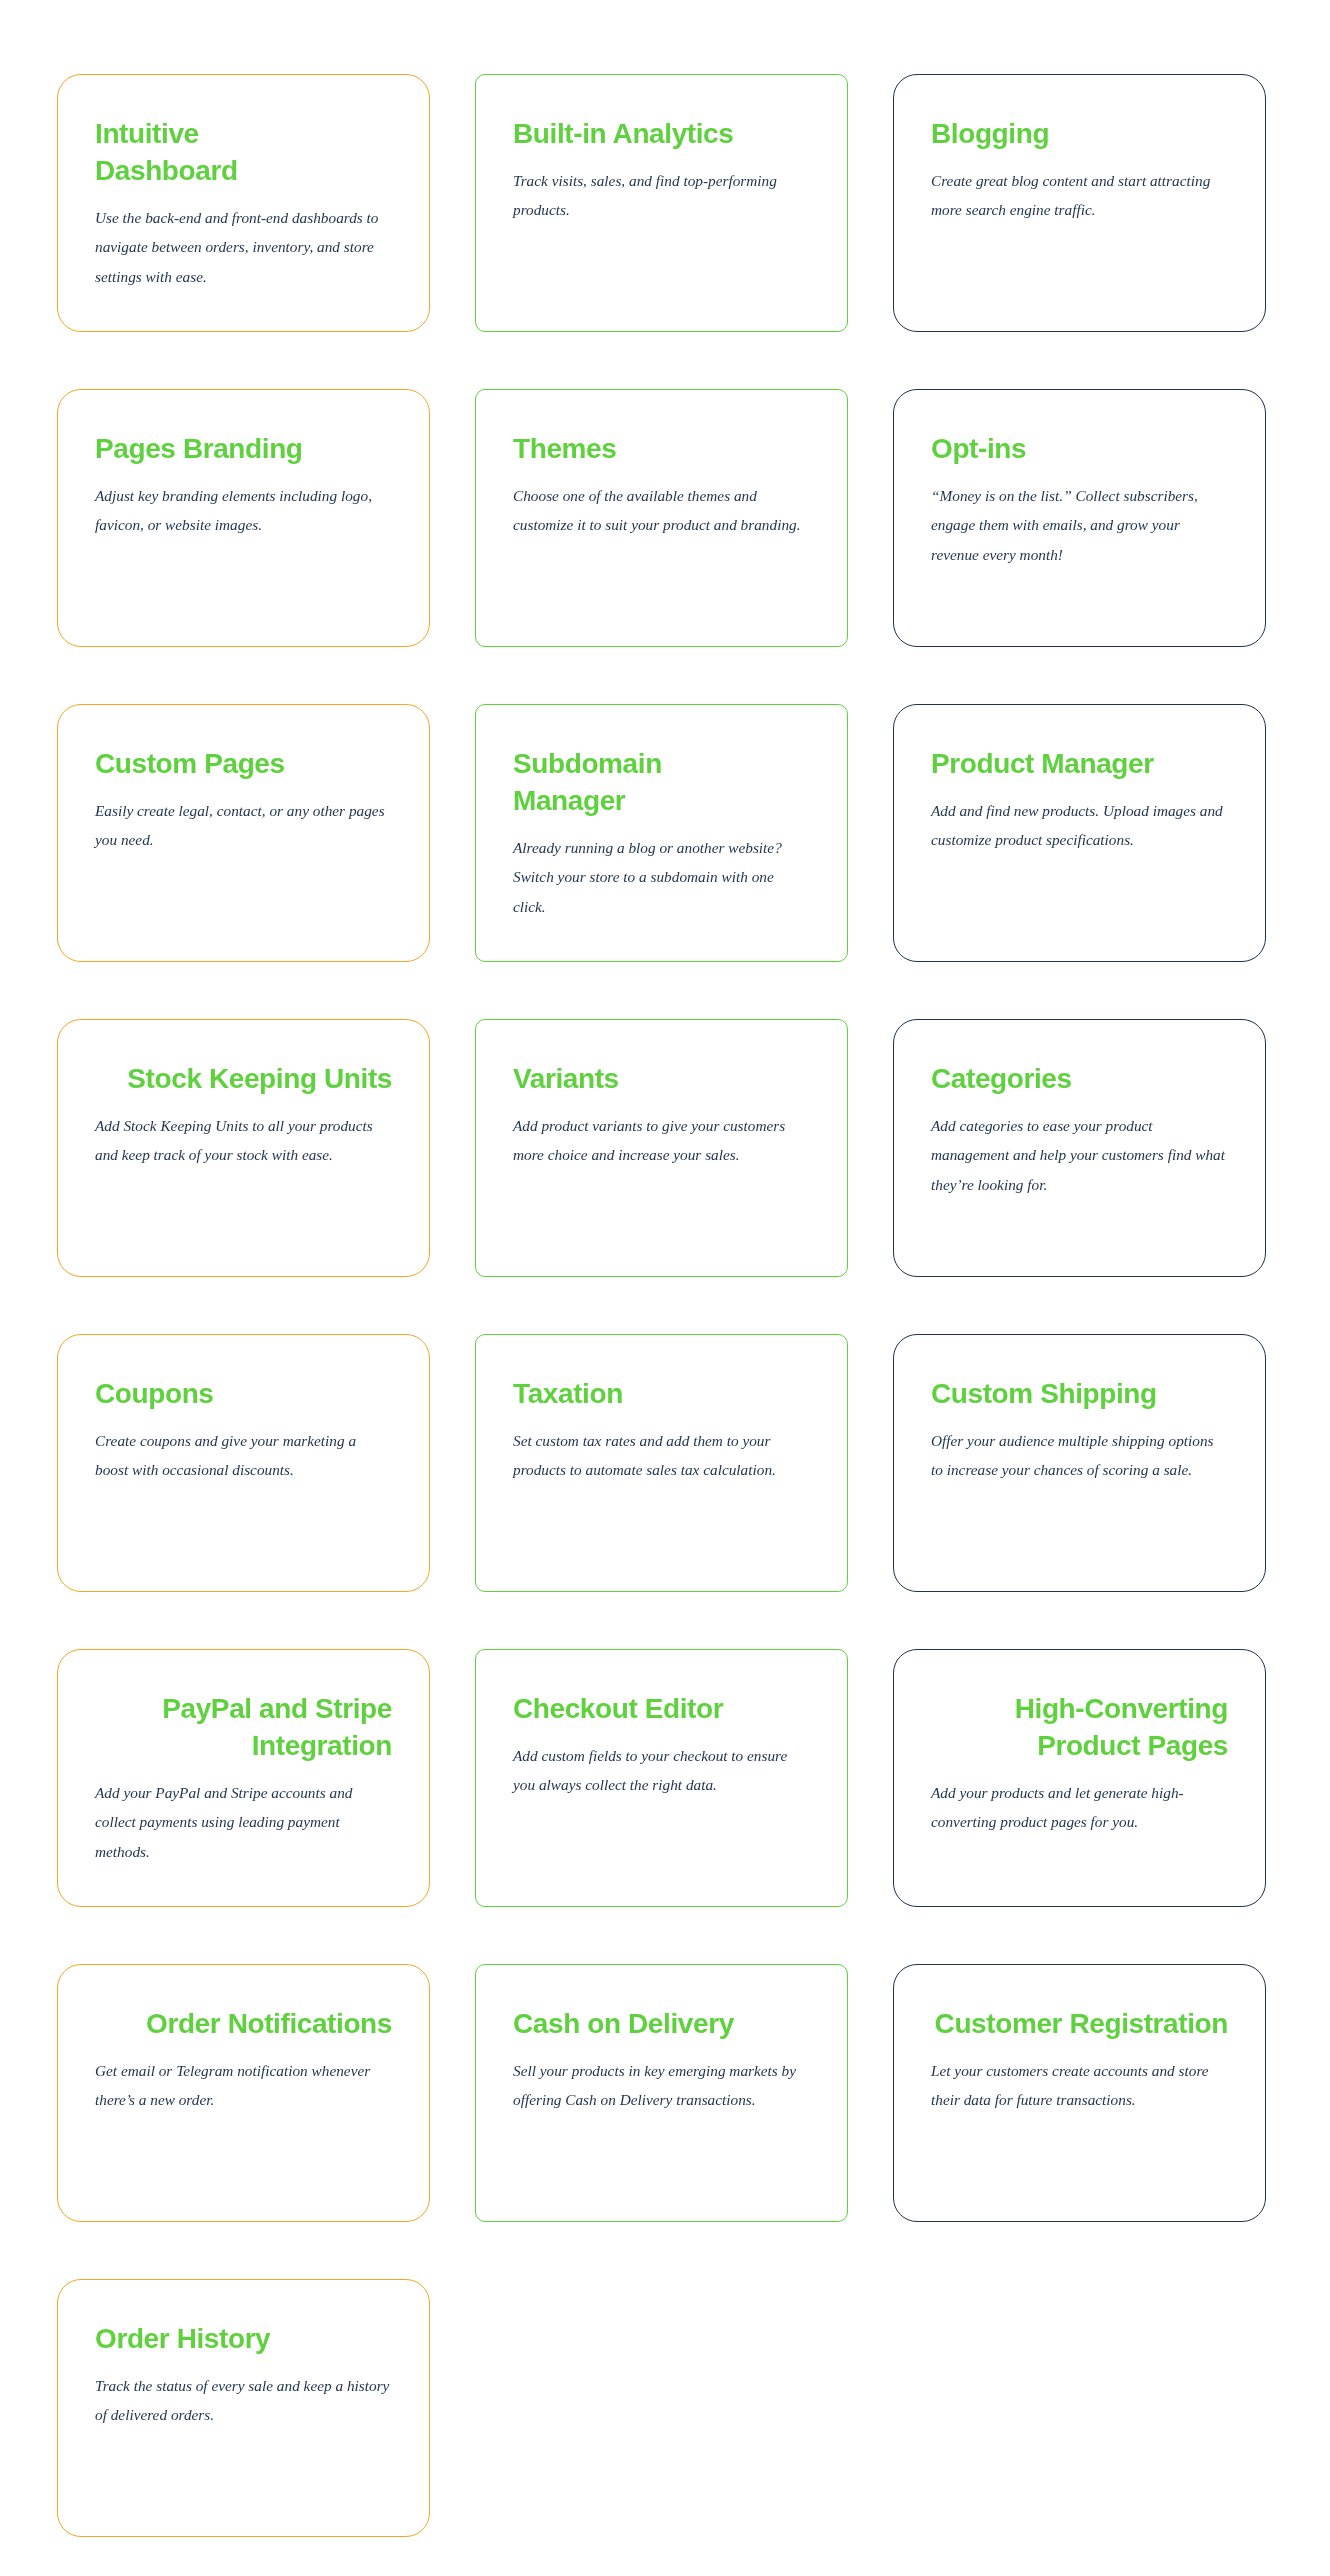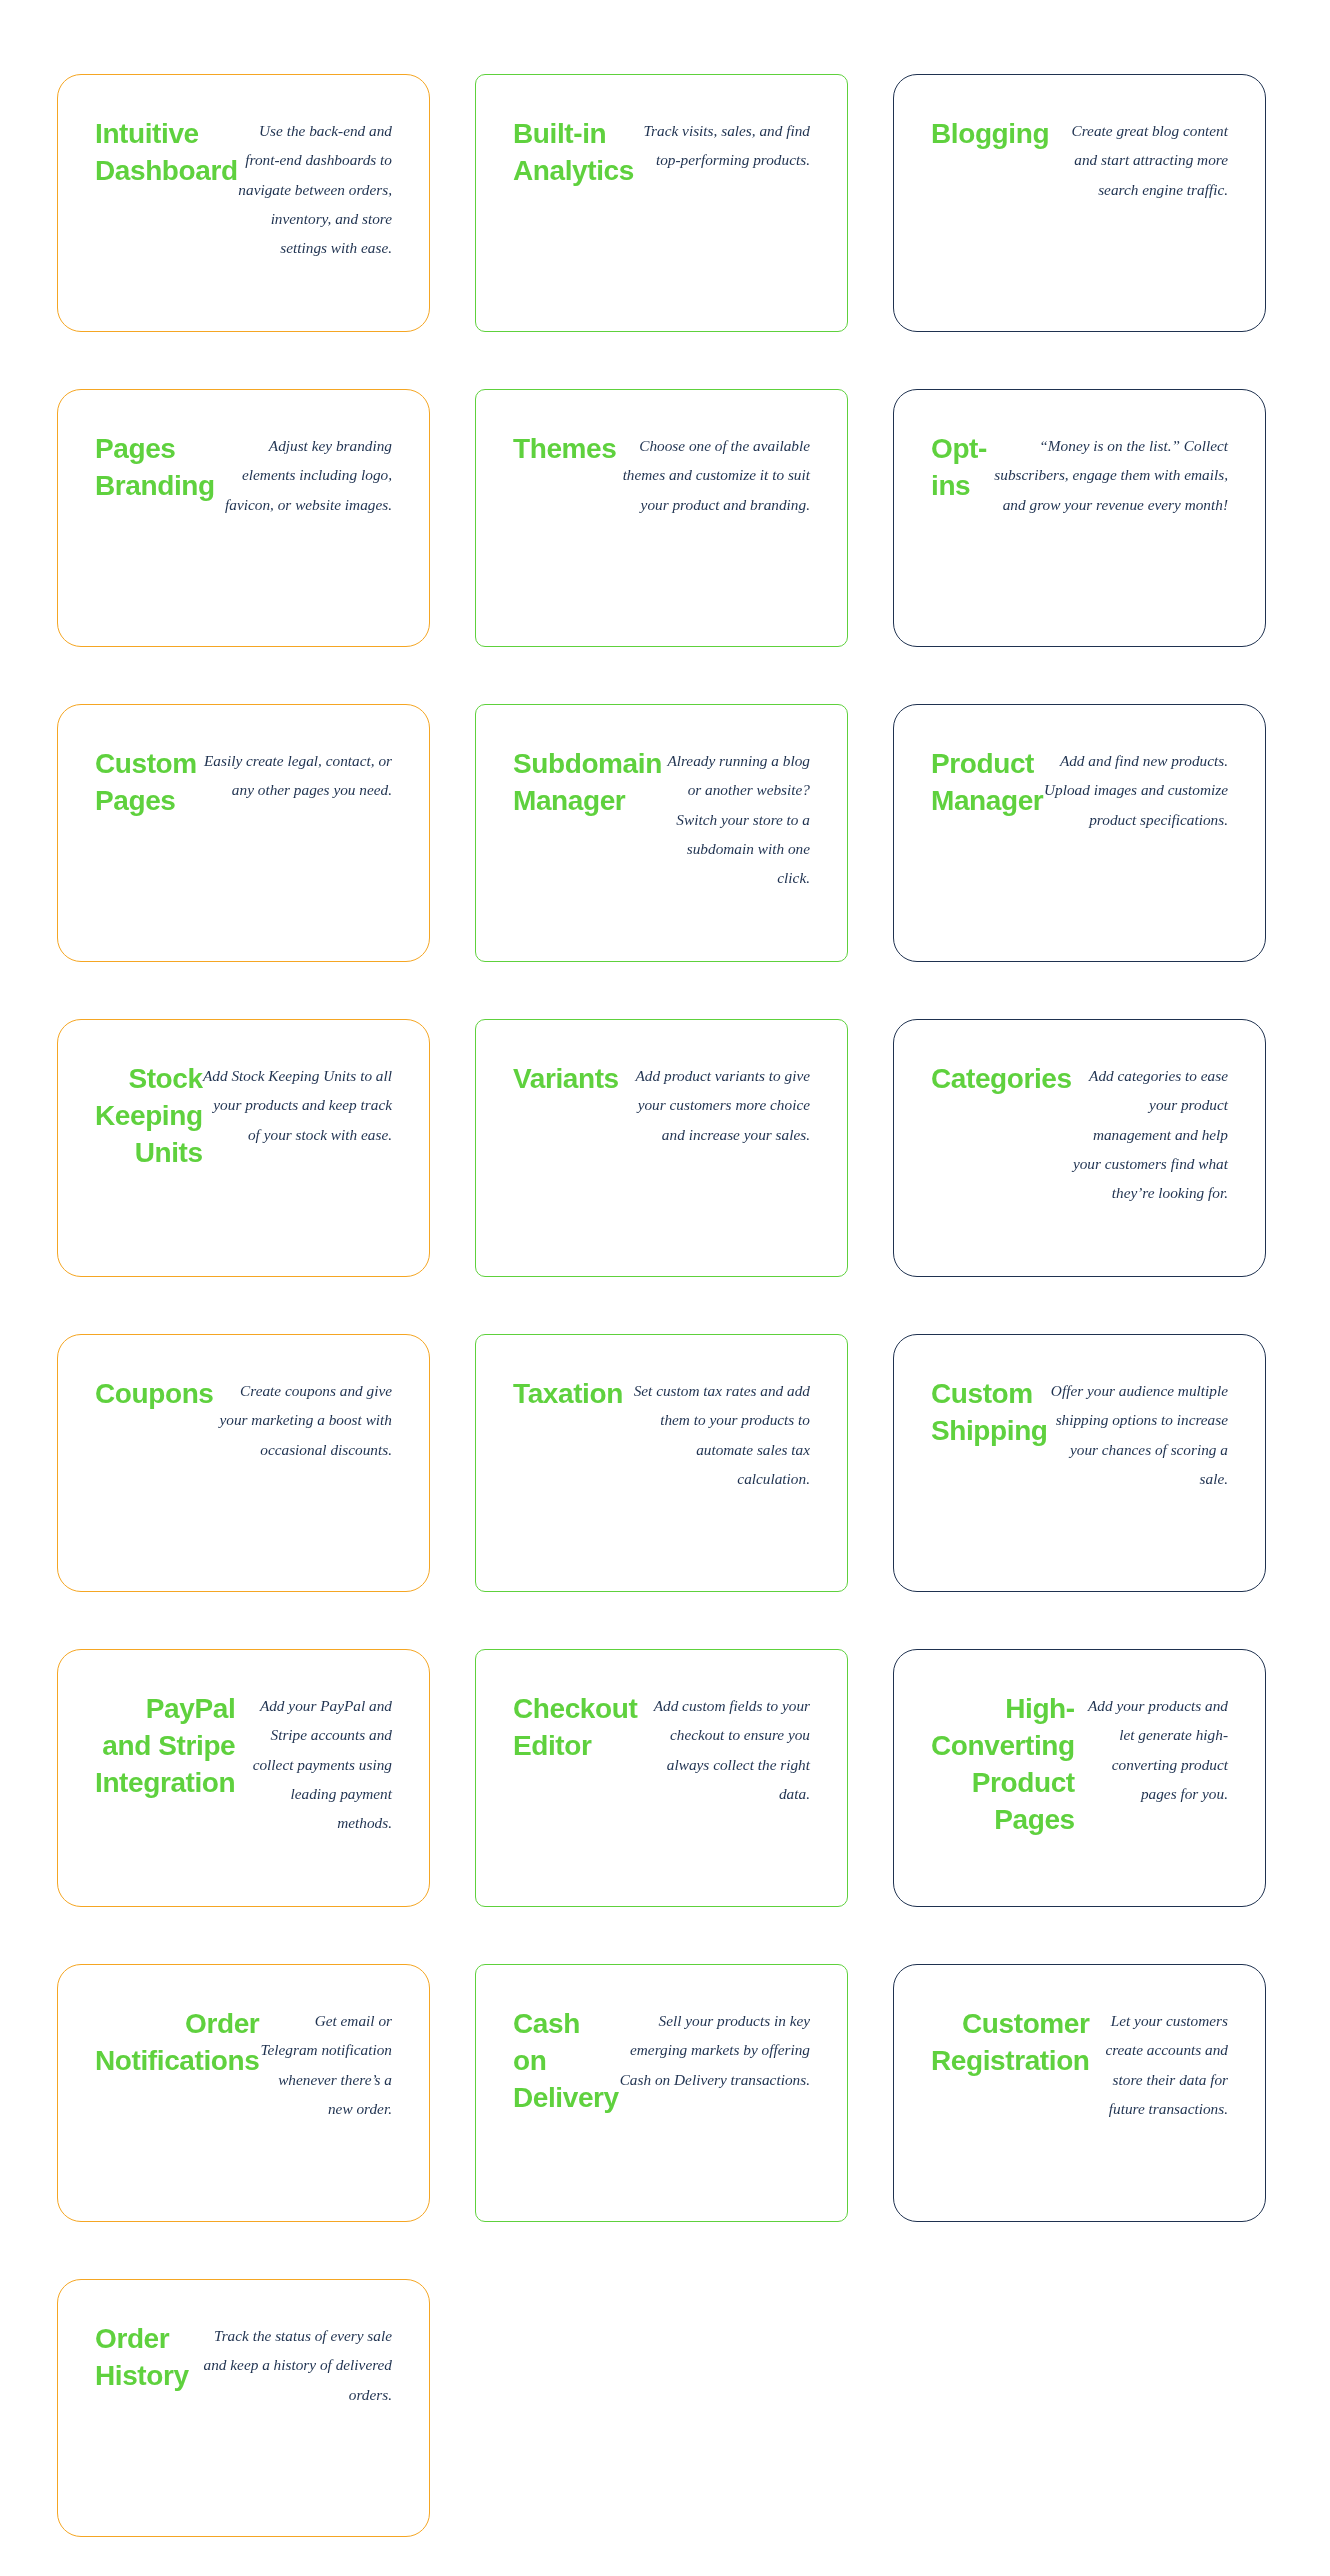--- a/index.html
+++ b/index.html
@@ -28,21 +28,21 @@
   }
 
   .feature-card {
     width: 373px;
     height: 258px;
     border-radius: 24px;
     border: 1.5px solid #cccccc;
     background: #ffffff;
     padding: 41px 37px 28px 37px;
     display: flex;
-    flex-direction: row;
+    flex-direction: column;
     overflow: hidden;
   }
 
   .feature-card.accent-orange { border-color: #f5a623; }
   .feature-card.accent-green  { border-color: #5ed13c; border-radius: 10px; }
   .feature-card.accent-navy   { border-color: #1f3250; }
 
   .feature-title {
     font-family: "Liberation Sans", sans-serif;
     font-size: 28px;
@@ -57,21 +57,20 @@
   .feature-title.wide { max-width: 305px; text-align: right; }
 
   .feature-desc {
     font-family: "Liberation Serif", serif;
     font-style: italic;
     font-size: 15.3px;
     line-height: 1.92;
     color: #1f3250;
     margin: 0;
     max-width: 296px;
-    text-align: right;
   }
 
   .spacer-card {
     width: 373px;
     height: 258px;
     visibility: hidden;
   }
 </style>
 </head>
 <body>

